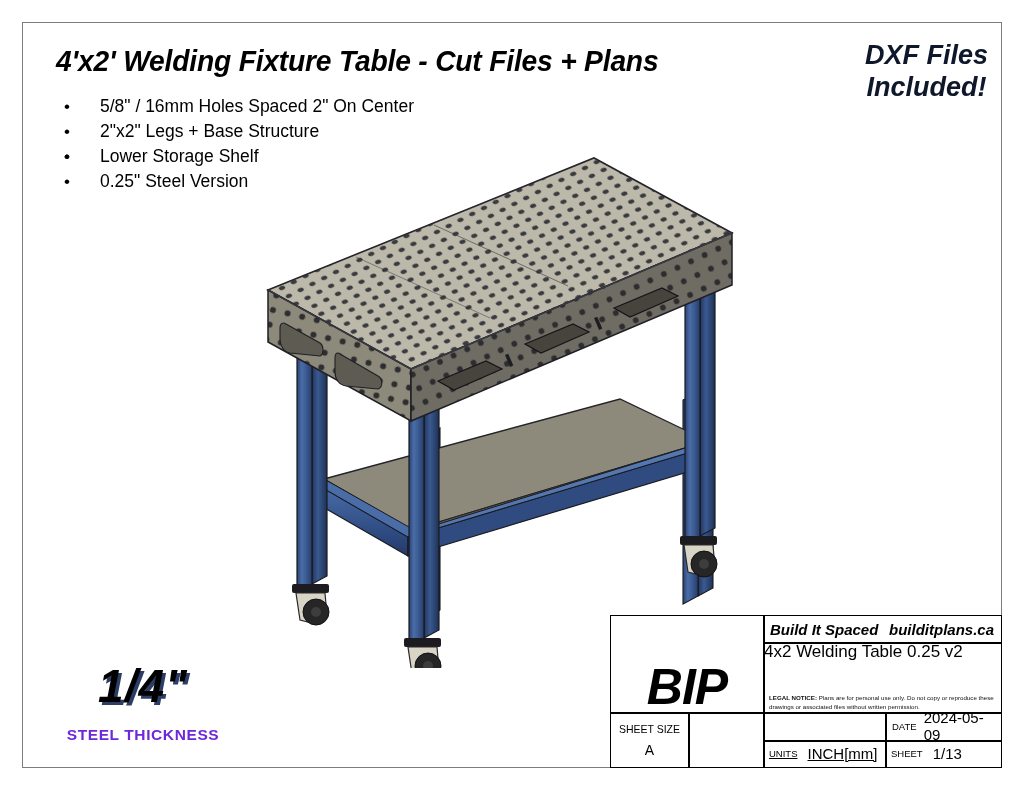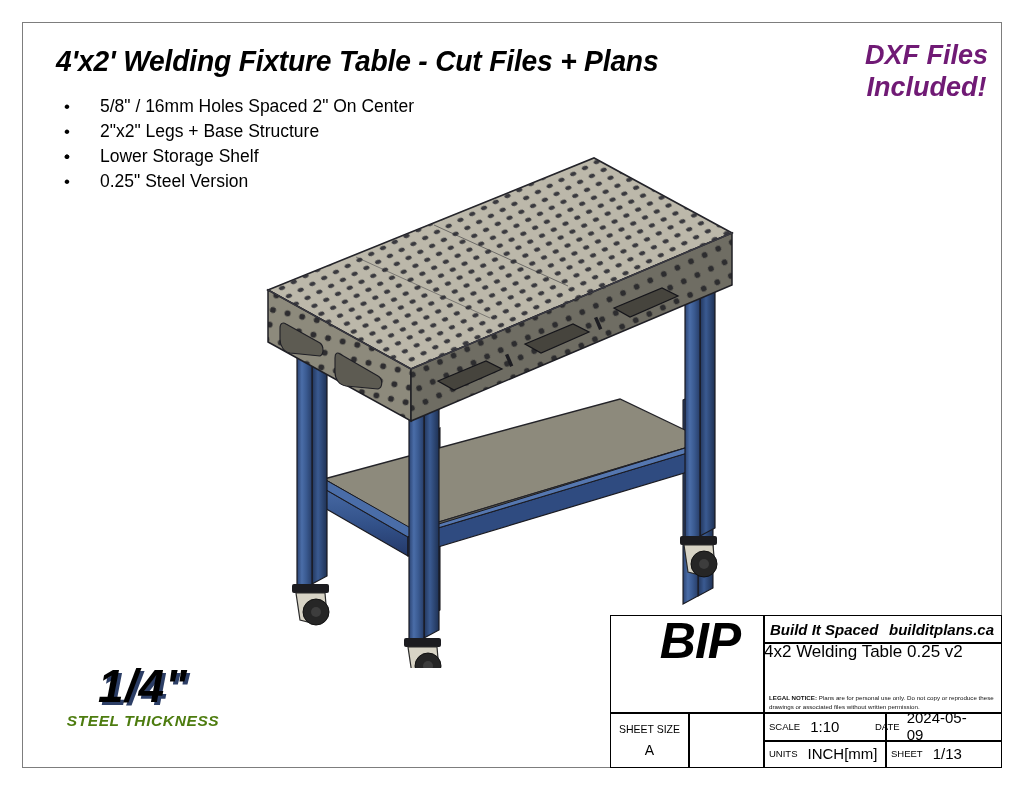--- a/index.html
+++ b/index.html
@@ -51,21 +51,21 @@
 
   #dxf-banner {
     position: absolute;
     right: 36px;
     top: 40px;
     text-align: center;
     font-size: 27px;
     font-weight: bold;
     font-style: italic;
     line-height: 1.18;
-    color: #701a75;
+    color: #0f172a;
     white-space: nowrap;
   }
 
   
   #feature-list {
     position: absolute;
     left: 56px;
     top: 94px;
     list-style: none;
     margin: 0;
@@ -100,24 +100,23 @@
     font-weight: bold;
     font-style: italic;
     line-height: 48px;
     color: #000;
     text-shadow: 3px 3px 0 #2c3e66;
     letter-spacing: 1px;
   }
   #thickness-label {
     font-size: 15.5px;
     font-weight: bold;
-    font-style: italic;
     letter-spacing: 0.6px;
-    color: #4d7c0f;
-    margin-top: 2px;
+    color: #6d28d9;
+    margin-top: 16px;
   }
 
   
   #title-block {
     position: absolute;
     left: 610px;
     top: 615px;
     width: 392px;
     height: 153px;
     border: 1.8px solid #000;
@@ -126,22 +125,22 @@
   }
   .tb-cell {
     position: absolute;
     box-sizing: border-box;
     overflow: hidden;
   }
   .tb-line-v { position: absolute; width: 1.6px; background: #000; }
   .tb-line-h { position: absolute; height: 1.6px; background: #000; }
 
   #tb-logo {
-    left: 13px; top: 0; width: 152px; height: 96px;
-    display: flex; align-items: flex-start; justify-content: center;
+    left: 0; top: 0; width: 152px; height: 96px;
+    display: flex; align-items: flex-end; justify-content: center;
   }
   #tb-logo-text {
     font-size: 50px;
     font-weight: bold;
     font-style: italic;
     letter-spacing: -1px;
     color: #000;
     line-height: 1;
   }
 
@@ -216,22 +215,22 @@
     font-size: 9.5px;
     color: #000;
     flex: 0 0 auto;
   }
   .tb-kv .v {
     font-size: 15px;
     color: #000;
     margin-left: 7px;
   }
   #tb-scale  { left: 152px; top: 96px;  width: 122px; height: 28px; }
-  #tb-date   { left: 258px; top: 96px;  width: 116px; height: 28px; }
-  #tb-units  { left: 152px; top: 124px; width: 122px; height: 27px; }
+  #tb-date   { left: 275px; top: 96px;  width: 116px; height: 28px; }
+  #tb-units  { left: 152px; top: 124px; width: 122px; height: 27px; text-decoration: underline; }
   #tb-sheetno{ left: 274px; top: 124px; width: 116px; height: 27px; }
   #tb-scale .tb-kv, #tb-date .tb-kv, #tb-units .tb-kv, #tb-sheetno .tb-kv {
     height: 100%;
     align-items: center;
   }
   #tb-scale .v, #tb-units .v, #tb-sheetno .v { margin-left: 10px; }
   #tb-date .v { }
 
   
   #model-figure {
@@ -443,26 +442,20 @@
         <span class="legal-head">LEGAL NOTICE:</span><span> Plans are for personal use only. Do not copy or reproduce these drawings or associated files without written permission.</span>
       </div>
     </div>
 
     <div class="tb-cell" id="tb-sheet-size">
       <div class="tb-stack-head">SHEET SIZE</div>
       <div class="tb-stack-val">A</div>
     </div>
 
 
-    <div class="tb-cell" id="tb-scale">
-      <div class="tb-kv">
-        <span class="k">SCALE</span>
-        <span class="v">1:10</span>
-      </div>
-    </div>
 
     <div class="tb-cell" id="tb-date">
       <div class="tb-kv">
         <span class="k">DATE</span>
         <span class="v">2024-05-09</span>
       </div>
     </div>
 
     <div class="tb-cell" id="tb-units">
       <div class="tb-kv">

